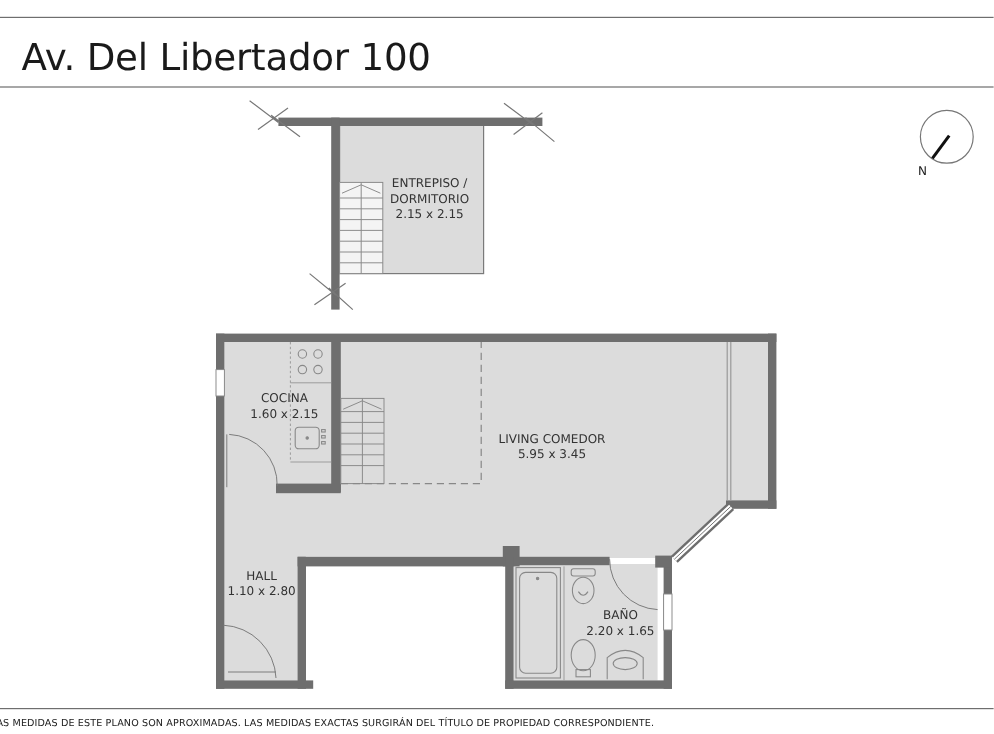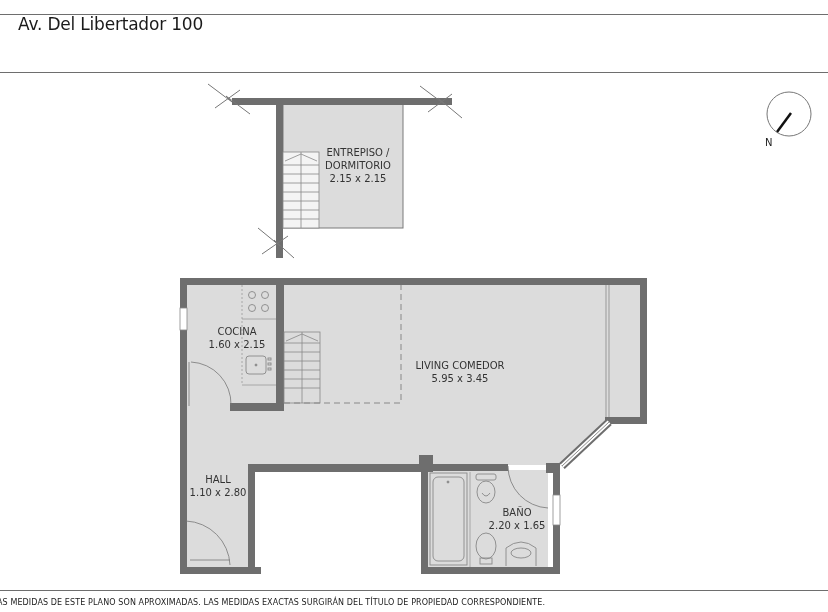--- a/index.html
+++ b/index.html
@@ -1,18 +1,18 @@
 <!DOCTYPE html>
 <html><head>
   <meta charset="utf-8">
   <style>
     html, body { margin: 0; padding: 0; background: #ffffff; }
     body { width: 828px; height: 612px; position: relative; overflow: hidden; font-family: "Liberation Sans", sans-serif; }
     .rule { position: absolute; left: 0; width: 828px; height: 1px; background: #6e6e6e; }
-    .title { position: absolute; left: 18px; top: 14px; font-size: 17px; color: #1a1a1a; font-family: "DejaVu Sans", sans-serif; letter-spacing: -0.2px; }
+    .title { position: absolute; left: 18px; top: 30px; font-size: 31px; color: #1a1a1a; font-family: "DejaVu Sans", sans-serif; letter-spacing: -0.2px; }
     .footer { position: absolute; left: -3px; top: 598px; font-size: 8px; color: #222; font-family: "DejaVu Sans", sans-serif; white-space: nowrap; letter-spacing: 0.1px; }
     svg.plan { position: absolute; left: 0; top: 0; }
     .room-label { font-family: "DejaVu Sans", sans-serif; font-size: 10px; fill: #333; }
   </style>
 </head>
 <body>
 
 <div class="rule" style="top:14px;"></div>
 <div class="title">Av. Del Libertador 100</div>
 <div class="rule" style="top:72px;"></div>

